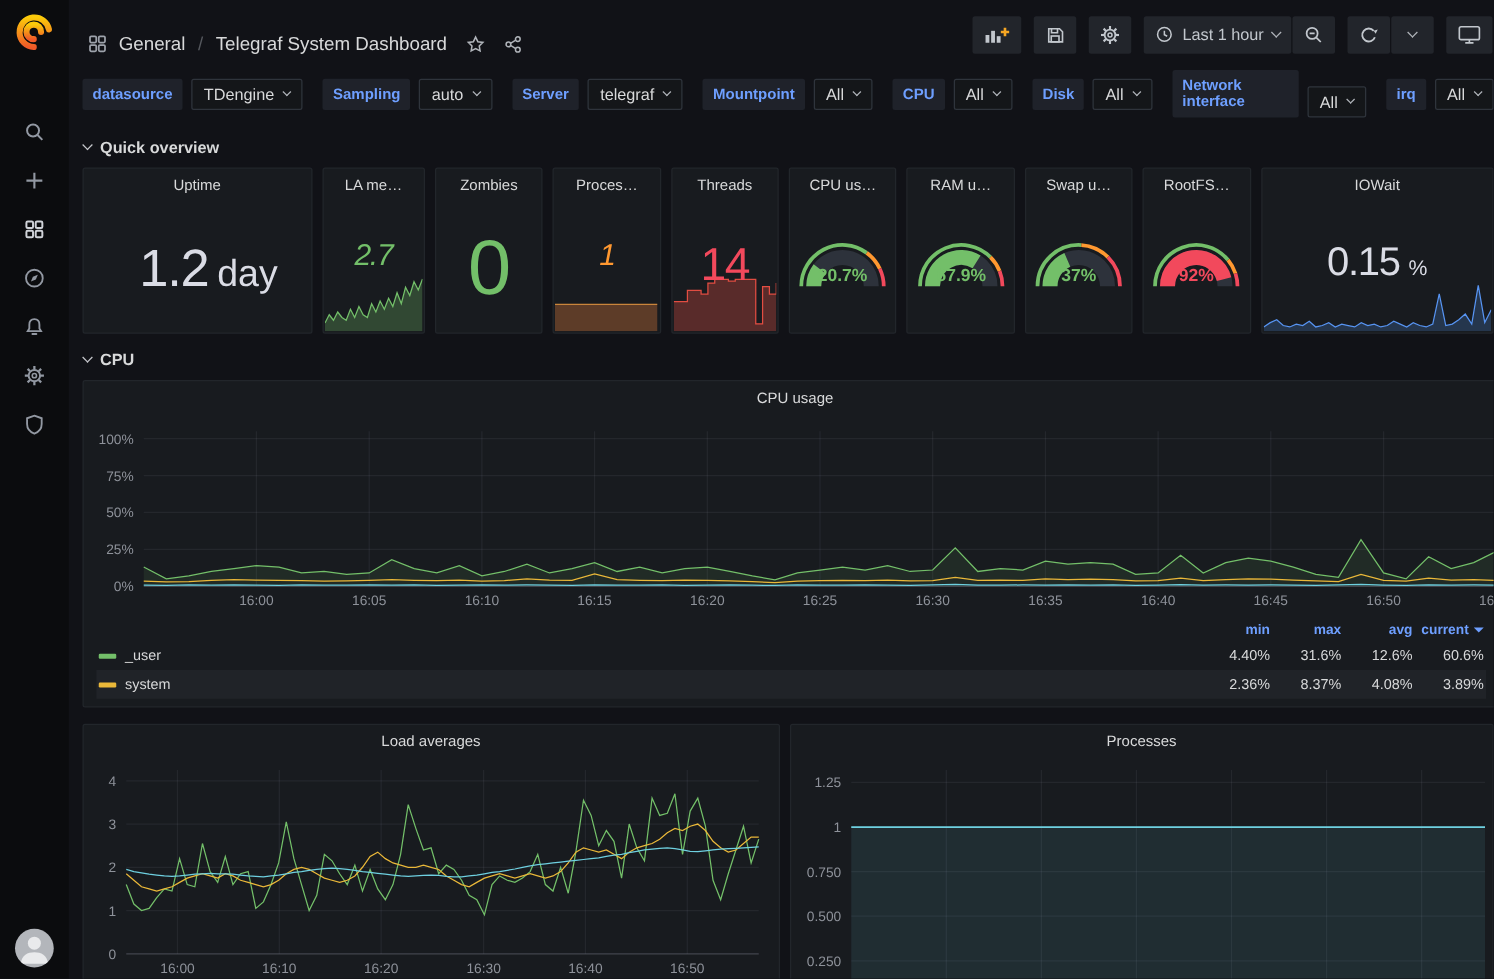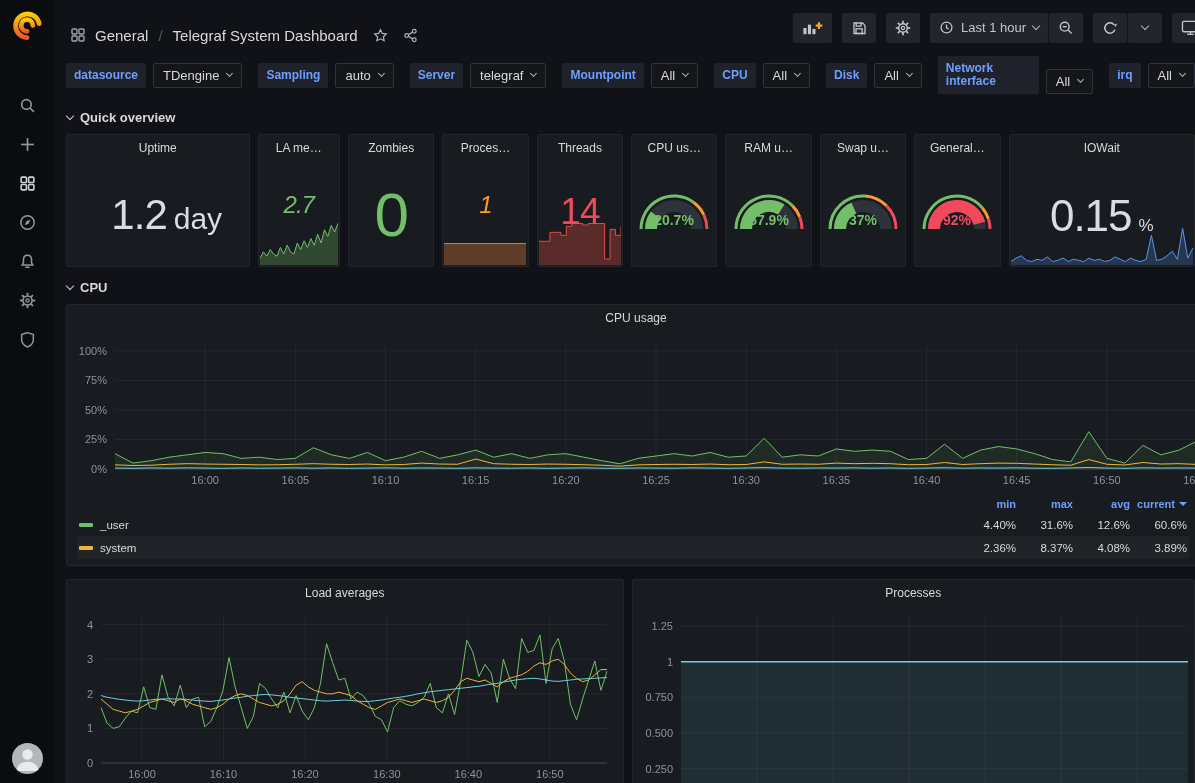--- a/index.html
+++ b/index.html
@@ -17,21 +17,21 @@
     overflow:hidden; background:#b3b6bb; cursor:pointer; }
 
   
   .main { position:absolute; left:55px; top:0; right:0; bottom:0; }
   .topbar { height:55px; display:flex; align-items:center; padding-left:15px; }
   .crumbs { display:flex; align-items:center; gap:9px; font-size:15px; font-weight:500; color:#d8d9da;margin-top:15px; }
   .crumbs .sep { color:#55585e; font-weight:400; padding:0 1px; }
   .crumb-ic { color:#9da2ab; display:flex; }
   .mini-ic { color:#b0b4ba; display:flex; margin-left:6px; cursor:pointer; }
 
-  .toolbar { margin-left:auto; display:flex; align-items:flex-start; gap:10px; padding-right:0; }
+  .toolbar { margin-left:auto; display:flex; align-items:flex-start; gap:10px; padding-right:15px; }
   .tgroup { display:flex; gap:1px; }
   .tbtn { height:30px; min-width:34px; background:#22252b; border-radius:2px; display:flex; align-items:center;
     justify-content:center; gap:7px; padding:0 9px; color:#c2c7cd; font-size:13px; font-weight:500; cursor:pointer; }
   .tbtn.kiosk { margin-right:-14px; }
 
   
   .submenu { display:flex; align-items:center; gap:16px; padding:1px 0 7px 11px; }
   .var { display:flex; align-items:flex-end; gap:7px; }
   .var-label { background:#1f222a; color:#6e9fff; font-size:12px; font-weight:600; padding:6px 8px;
     border-radius:2px; line-height:13px; }
@@ -54,21 +54,21 @@
     color:#d8d9da; white-space:nowrap; overflow:hidden; cursor:pointer; z-index:3; }
 
   .stats-row { display:flex; gap:8px; height:133px; }
   .bigval { position:absolute; left:0; right:0; top:56px; display:flex; align-items:baseline;
     justify-content:center; gap:7px; z-index:2; font-weight:500; }
   .bigval .num { font-size:42px; letter-spacing:-1px; }
   .bigval .unit { font-size:30px; }
   .bigval.mid .num { font-size:24px;font-style:italic; }
   .bigval.huge { top:44px; } .bigval.huge .num { font-size:62px; }
   .bigval.thr .num { font-size:37px; }
-  .bigval.io .num { font-size:44px; } .bigval.io .unit { font-size:17px; }
+  .bigval.io .num { font-size:32px; } .bigval.io .unit { font-size:17px; }
   .spark { position:absolute; left:1px; right:1px; bottom:1px; }
   .h46 { height:46px; } .h25 { height:25px; } .h48 { height:48px; } .h40 { height:40px; }
   .gaugebox { position:absolute; left:50%; margin-left:-40px; top:44px; width:80px; height:52px; }
 
   .cpu-panel { margin-top:0; width:1140px; height:262px; }
   .cpu-chart { position:absolute; top:24px; left:8px; right:4px; height:162px; }
   .legend { position:absolute; top:190px; left:10px; right:16px; bottom:0; overflow:hidden; font-size:11.5px; }
   .lrow { display:flex; align-items:center; height:23px; padding:0 2px; }
   .lrow.head { height:18px; color:#6e9fff; font-weight:700; font-size:11px; }
   .lrow.alt { background:rgba(204,204,220,0.05); }
@@ -446,21 +446,21 @@
                 <path d="M 17 50 A 23 23 0 0 1 63 50" stroke="#2d323b" stroke-width="12" fill="none"></path>
                 <path d="M 17 50 A 23 23 0 0 1 30.865598515400045 28.891643609268435" stroke="#73BF69" stroke-width="12" fill="none"></path>
                 <path d="M 7 50 A 33 33 0 0 1 42.07208714446734 17.06511796186704" stroke="#73BF69" stroke-width="3" fill="none"></path>
                 <path d="M 42.07208714446734 17.06511796186704 A 33 33 0 0 1 63.334523779156065 26.66547622084393" stroke="#FF9830" stroke-width="3" fill="none"></path>
                 <path d="M 63.334523779156065 26.66547622084393 A 33 33 0 0 1 73 49.99999999999999" stroke="#F2495C" stroke-width="3" fill="none"></path>
                 <text x="40" y="46" text-anchor="middle" class="gval" fill="#73BF69">37%</text>
               </svg>
             </div>
         </div>
         <div class="panel" style="width:88px">
-          <div class="panel-title">General…</div>
+          <div class="panel-title">RootFS…</div>
           <div class="gaugebox">
               <svg width="80" height="52">
                 <path d="M 17 50 A 23 23 0 0 1 63 50" stroke="#2d323b" stroke-width="12" fill="none"></path>
                 <path d="M 17 50 A 23 23 0 0 1 62.27741270595851 44.280132595208336" stroke="#F2495C" stroke-width="12" fill="none"></path>
                 <path d="M 7 50 A 33 33 0 0 1 65.42693701160104 28.965008338293234" stroke="#73BF69" stroke-width="3" fill="none"></path>
                 <path d="M 65.42693701160104 28.965008338293234 A 33 33 0 0 1 71.38486503774007 39.80243918562673" stroke="#FF9830" stroke-width="3" fill="none"></path>
                 <path d="M 71.38486503774007 39.80243918562673 A 33 33 0 0 1 73 49.99999999999999" stroke="#F2495C" stroke-width="3" fill="none"></path>
                 <text x="40" y="46" text-anchor="middle" class="gval" fill="#F2495C">92%</text>
               </svg>
             </div>

